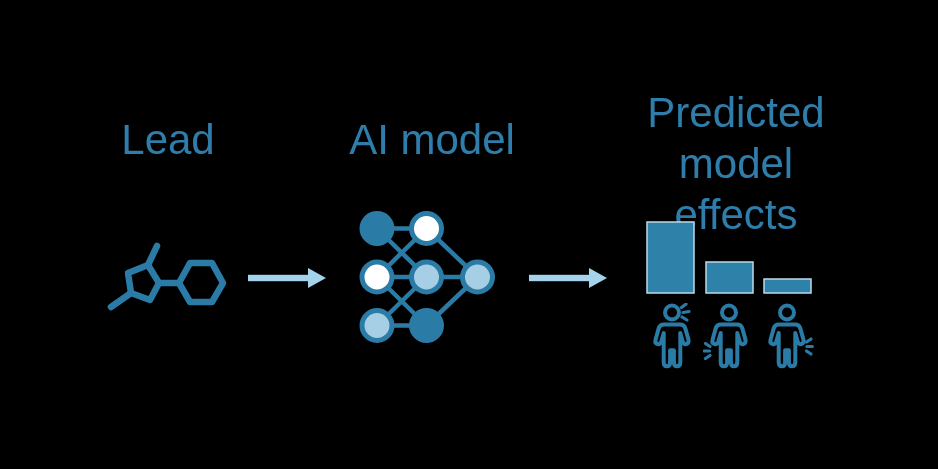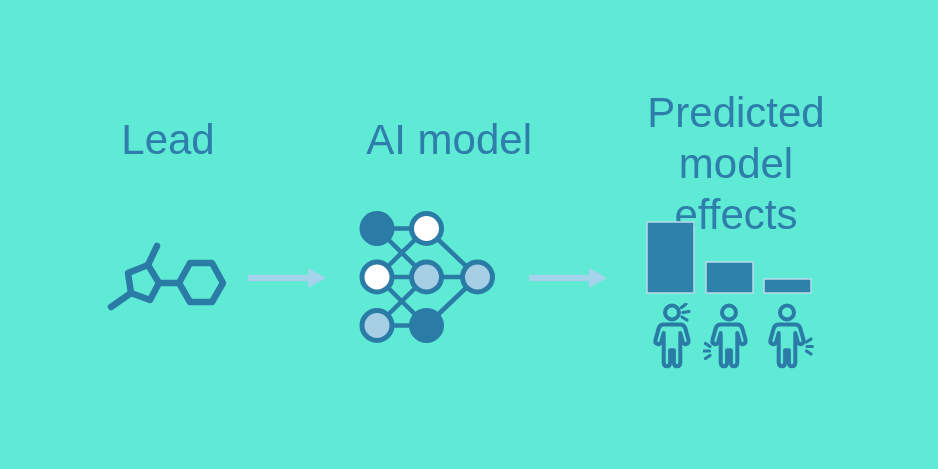--- a/index.html
+++ b/index.html
@@ -1,33 +1,33 @@
 <!DOCTYPE html>
 <html><head>
 <meta charset="utf-8">
 <style>
   html,body{margin:0;padding:0;background:#fff;}
   .canvas{
     position:relative;
     width:938px;height:469px;
-    background:#5eead4;
+    background:#000000;
     font-family:"Liberation Sans","DejaVu Sans",sans-serif;
     overflow:hidden;
   }
   .stage-label{
     position:absolute;
     color:#2e7dab;
     font-size:42px;
     font-weight:400;
     text-align:center;
     line-height:1.22;
     white-space:nowrap;
   }
   .lbl-lead{left:68px;top:114px;width:200px;}
-  .lbl-ai{left:332px;top:114px;width:200px;text-align:right;}
+  .lbl-ai{left:332px;top:114px;width:200px;}
   .lbl-predicted{left:616px;top:87px;width:240px;white-space:normal;}
   .abs{position:absolute;}
 </style>
 </head>
 <body>
 
 <div class="canvas">
 
   <div class="stage-label lbl-lead">Lead</div>
 

